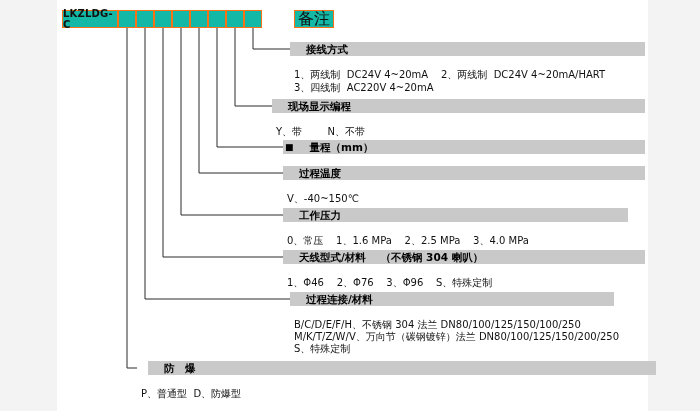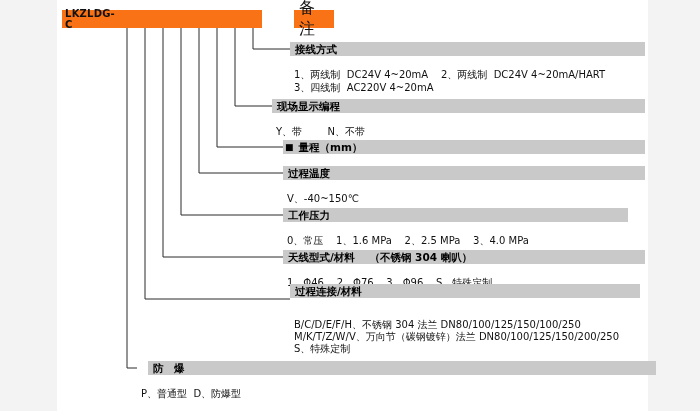--- a/index.html
+++ b/index.html
@@ -9,37 +9,37 @@
     font-family:"DejaVu Sans",sans-serif;
     color:#111;
   }
   .page-margin{position:absolute;top:0;bottom:0;background:#f3f3f3;}
   #margin-left{left:0;width:57px;}
   #margin-right{right:0;width:52px;}
 
   
   .box{
     position:absolute;top:10px;height:18px;box-sizing:border-box;
-    border:5px solid #f97316;background:#f97316;
+    border:1px solid #f97316;background:#14b8a6;
     display:flex;align-items:center;justify-content:center;
   }
   #model-box{left:62px;width:56px;font-size:10px;font-weight:bold;letter-spacing:.2px;}
   .code-box{width:18px;}
   #remark-box{left:294px;width:40px;font-size:16px;}
 
   svg.lines{position:absolute;left:0;top:0;pointer-events:none;}
 
   
   .bar{
     position:absolute;height:14px;background:#c9c9c9;
     display:flex;align-items:center;box-sizing:border-box;
   }
   .bar .title{
     font-size:10.5px;font-weight:bold;color:#000;
-    padding-left:5px;white-space:pre;line-height:14px;
+    padding-left:16px;white-space:pre;line-height:14px;
   }
   .bar .marker{font-size:9px;line-height:14px;padding-left:2px;color:#000;}
 
   .opt{
     position:absolute;font-size:10px;line-height:13px;
     white-space:pre;color:#111;margin-top:11px;
   }
 </style>
 </head>
 <body>
@@ -106,21 +106,21 @@
 </div>
 
 <div>
   <div class="bar" style="left:283px;top:250px;width:362px">
     <span class="title">天线型式/材料    （不锈钢 304 喇叭）</span>
   </div>
   <div class="opt" style="left:287px;top:265px">1、Φ46    2、Φ76    3、Φ96    S、特殊定制</div>
 </div>
 
 <div>
-  <div class="bar" style="left:290px;top:284px;width:350px">
+  <div class="bar" style="left:290px;top:292px;width:324px">
     <span class="title">过程连接/材料</span>
   </div>
   <div class="opt" style="left:294px;top:307px">B/C/D/E/F/H、不锈钢 304 法兰 DN80/100/125/150/100/250</div>
   <div class="opt" style="left:294px;top:319px">M/K/T/Z/W/V、万向节（碳钢镀锌）法兰 DN80/100/125/150/200/250</div>
   <div class="opt" style="left:294px;top:331px">S、特殊定制</div>
 </div>
 
 <div>
   <div class="bar" style="left:148px;top:361px;width:508px">
     <span class="title">防　爆</span>

